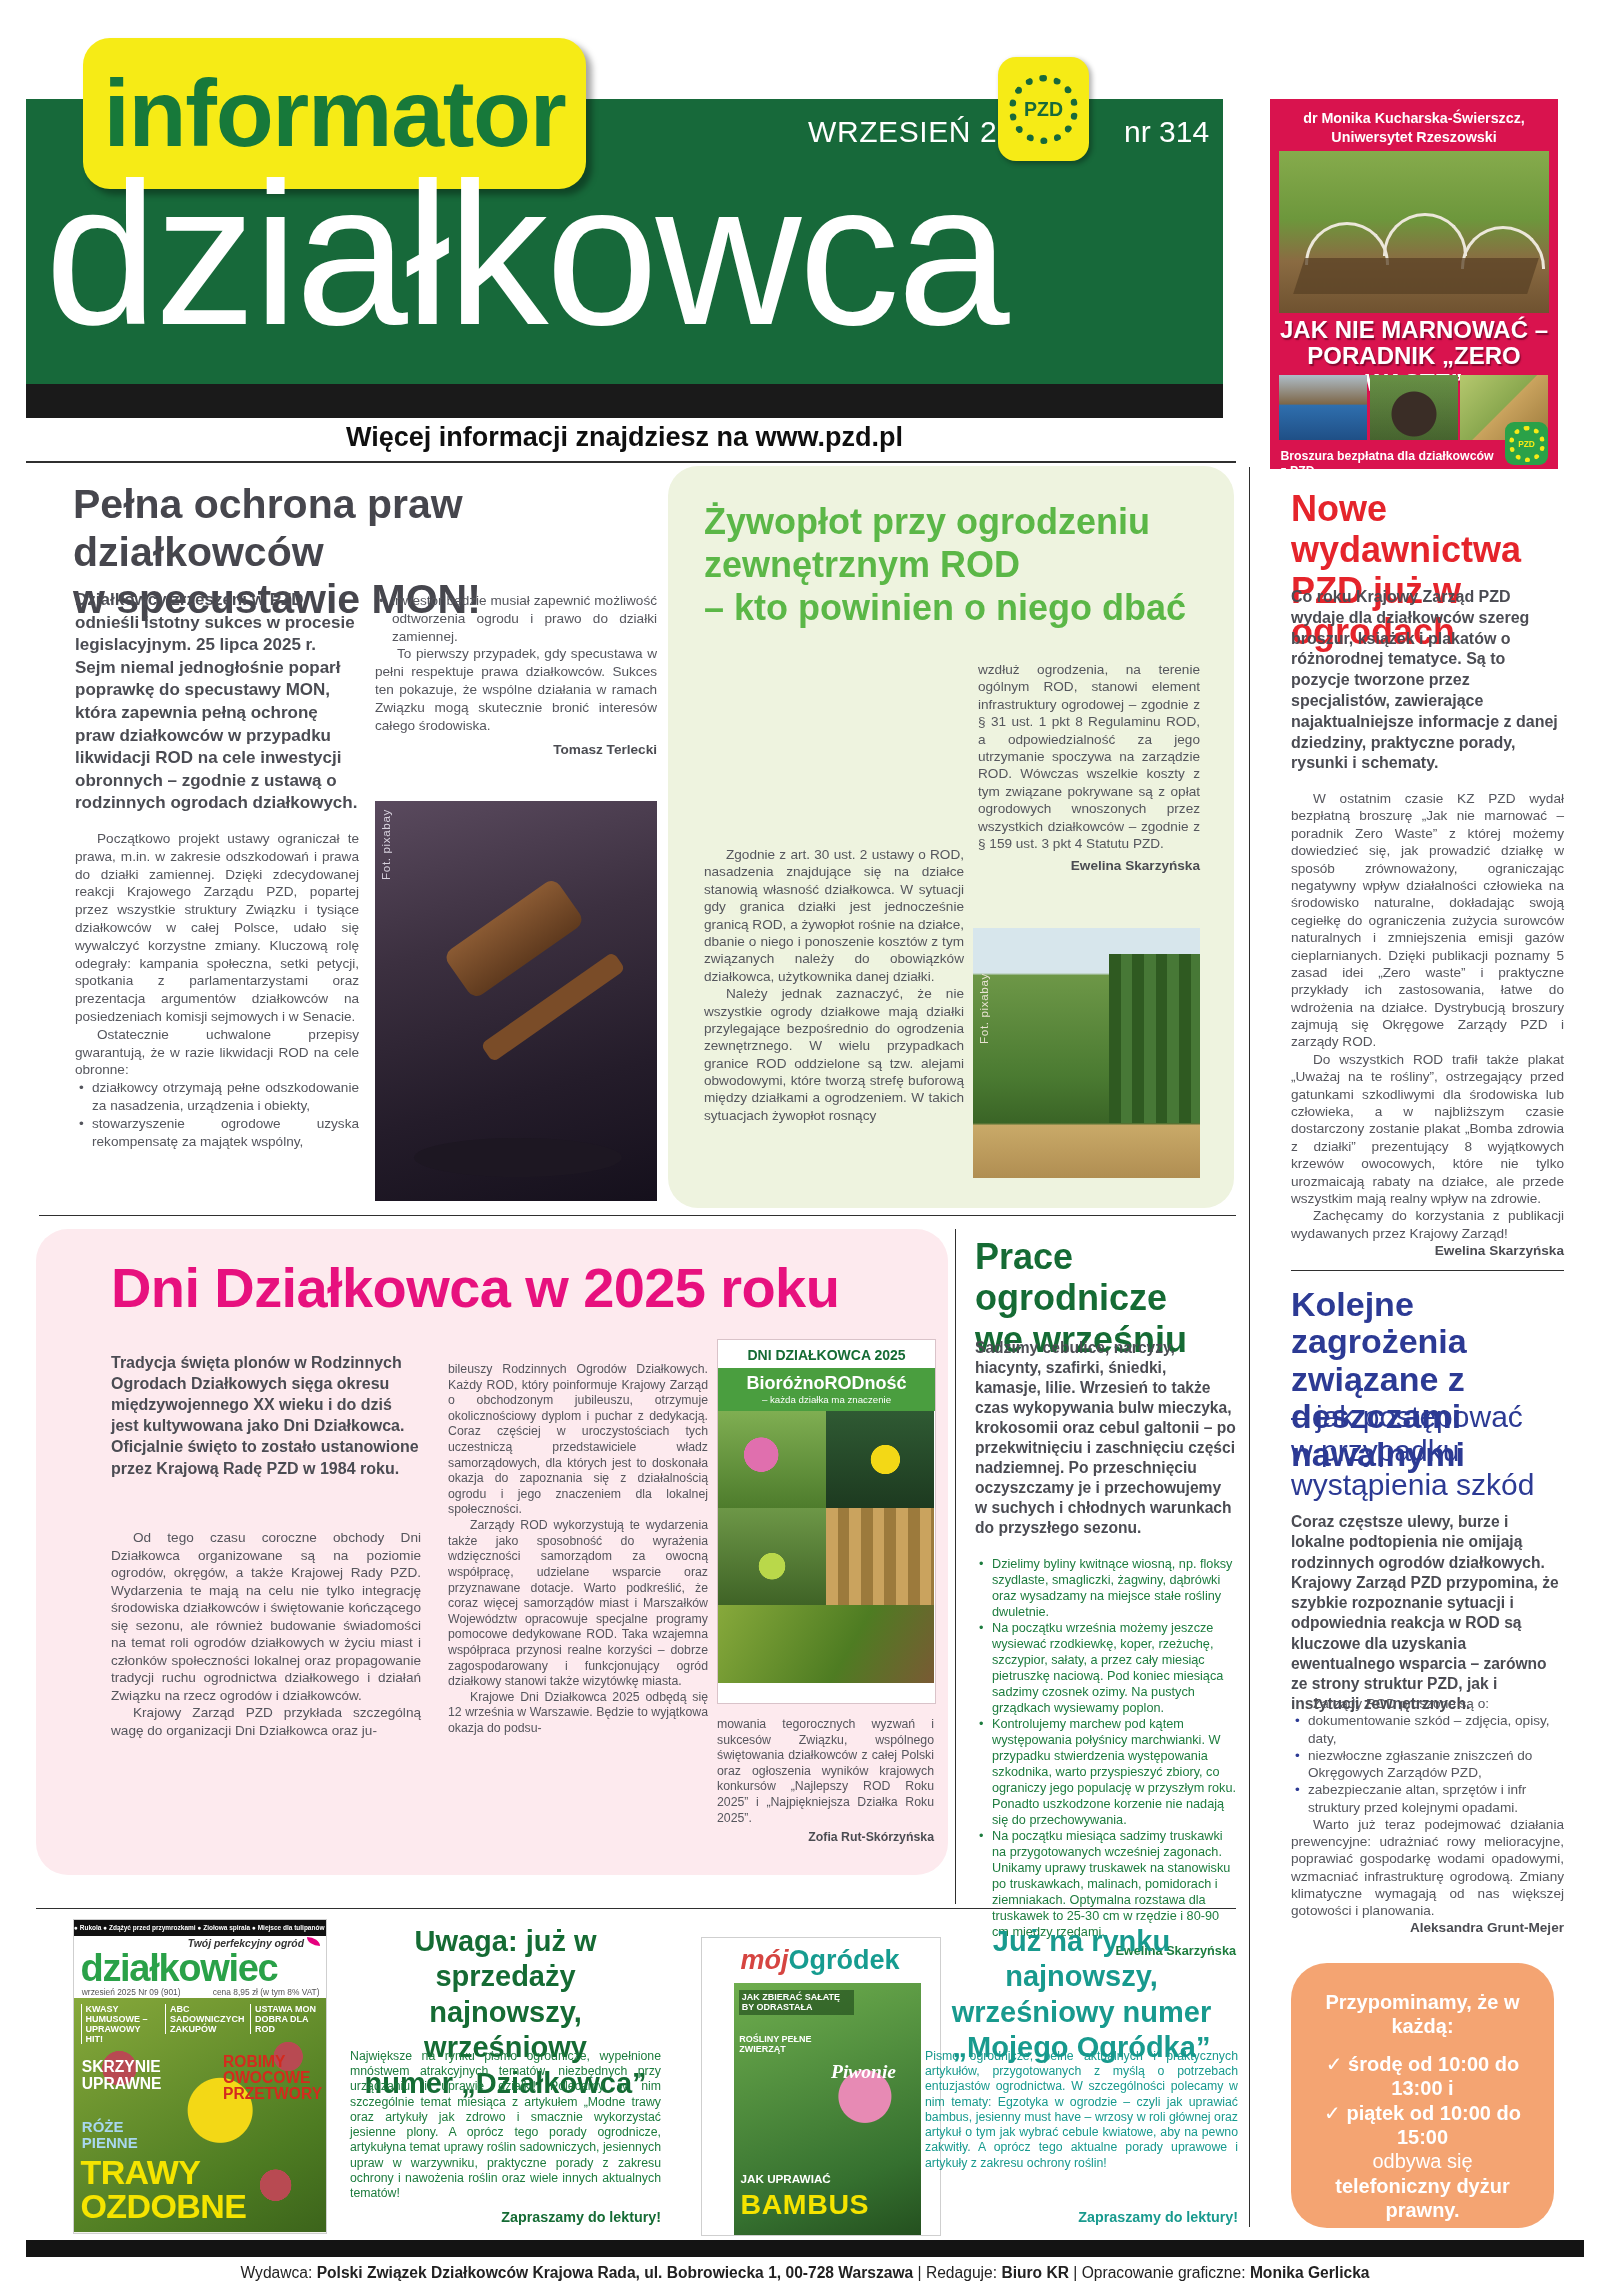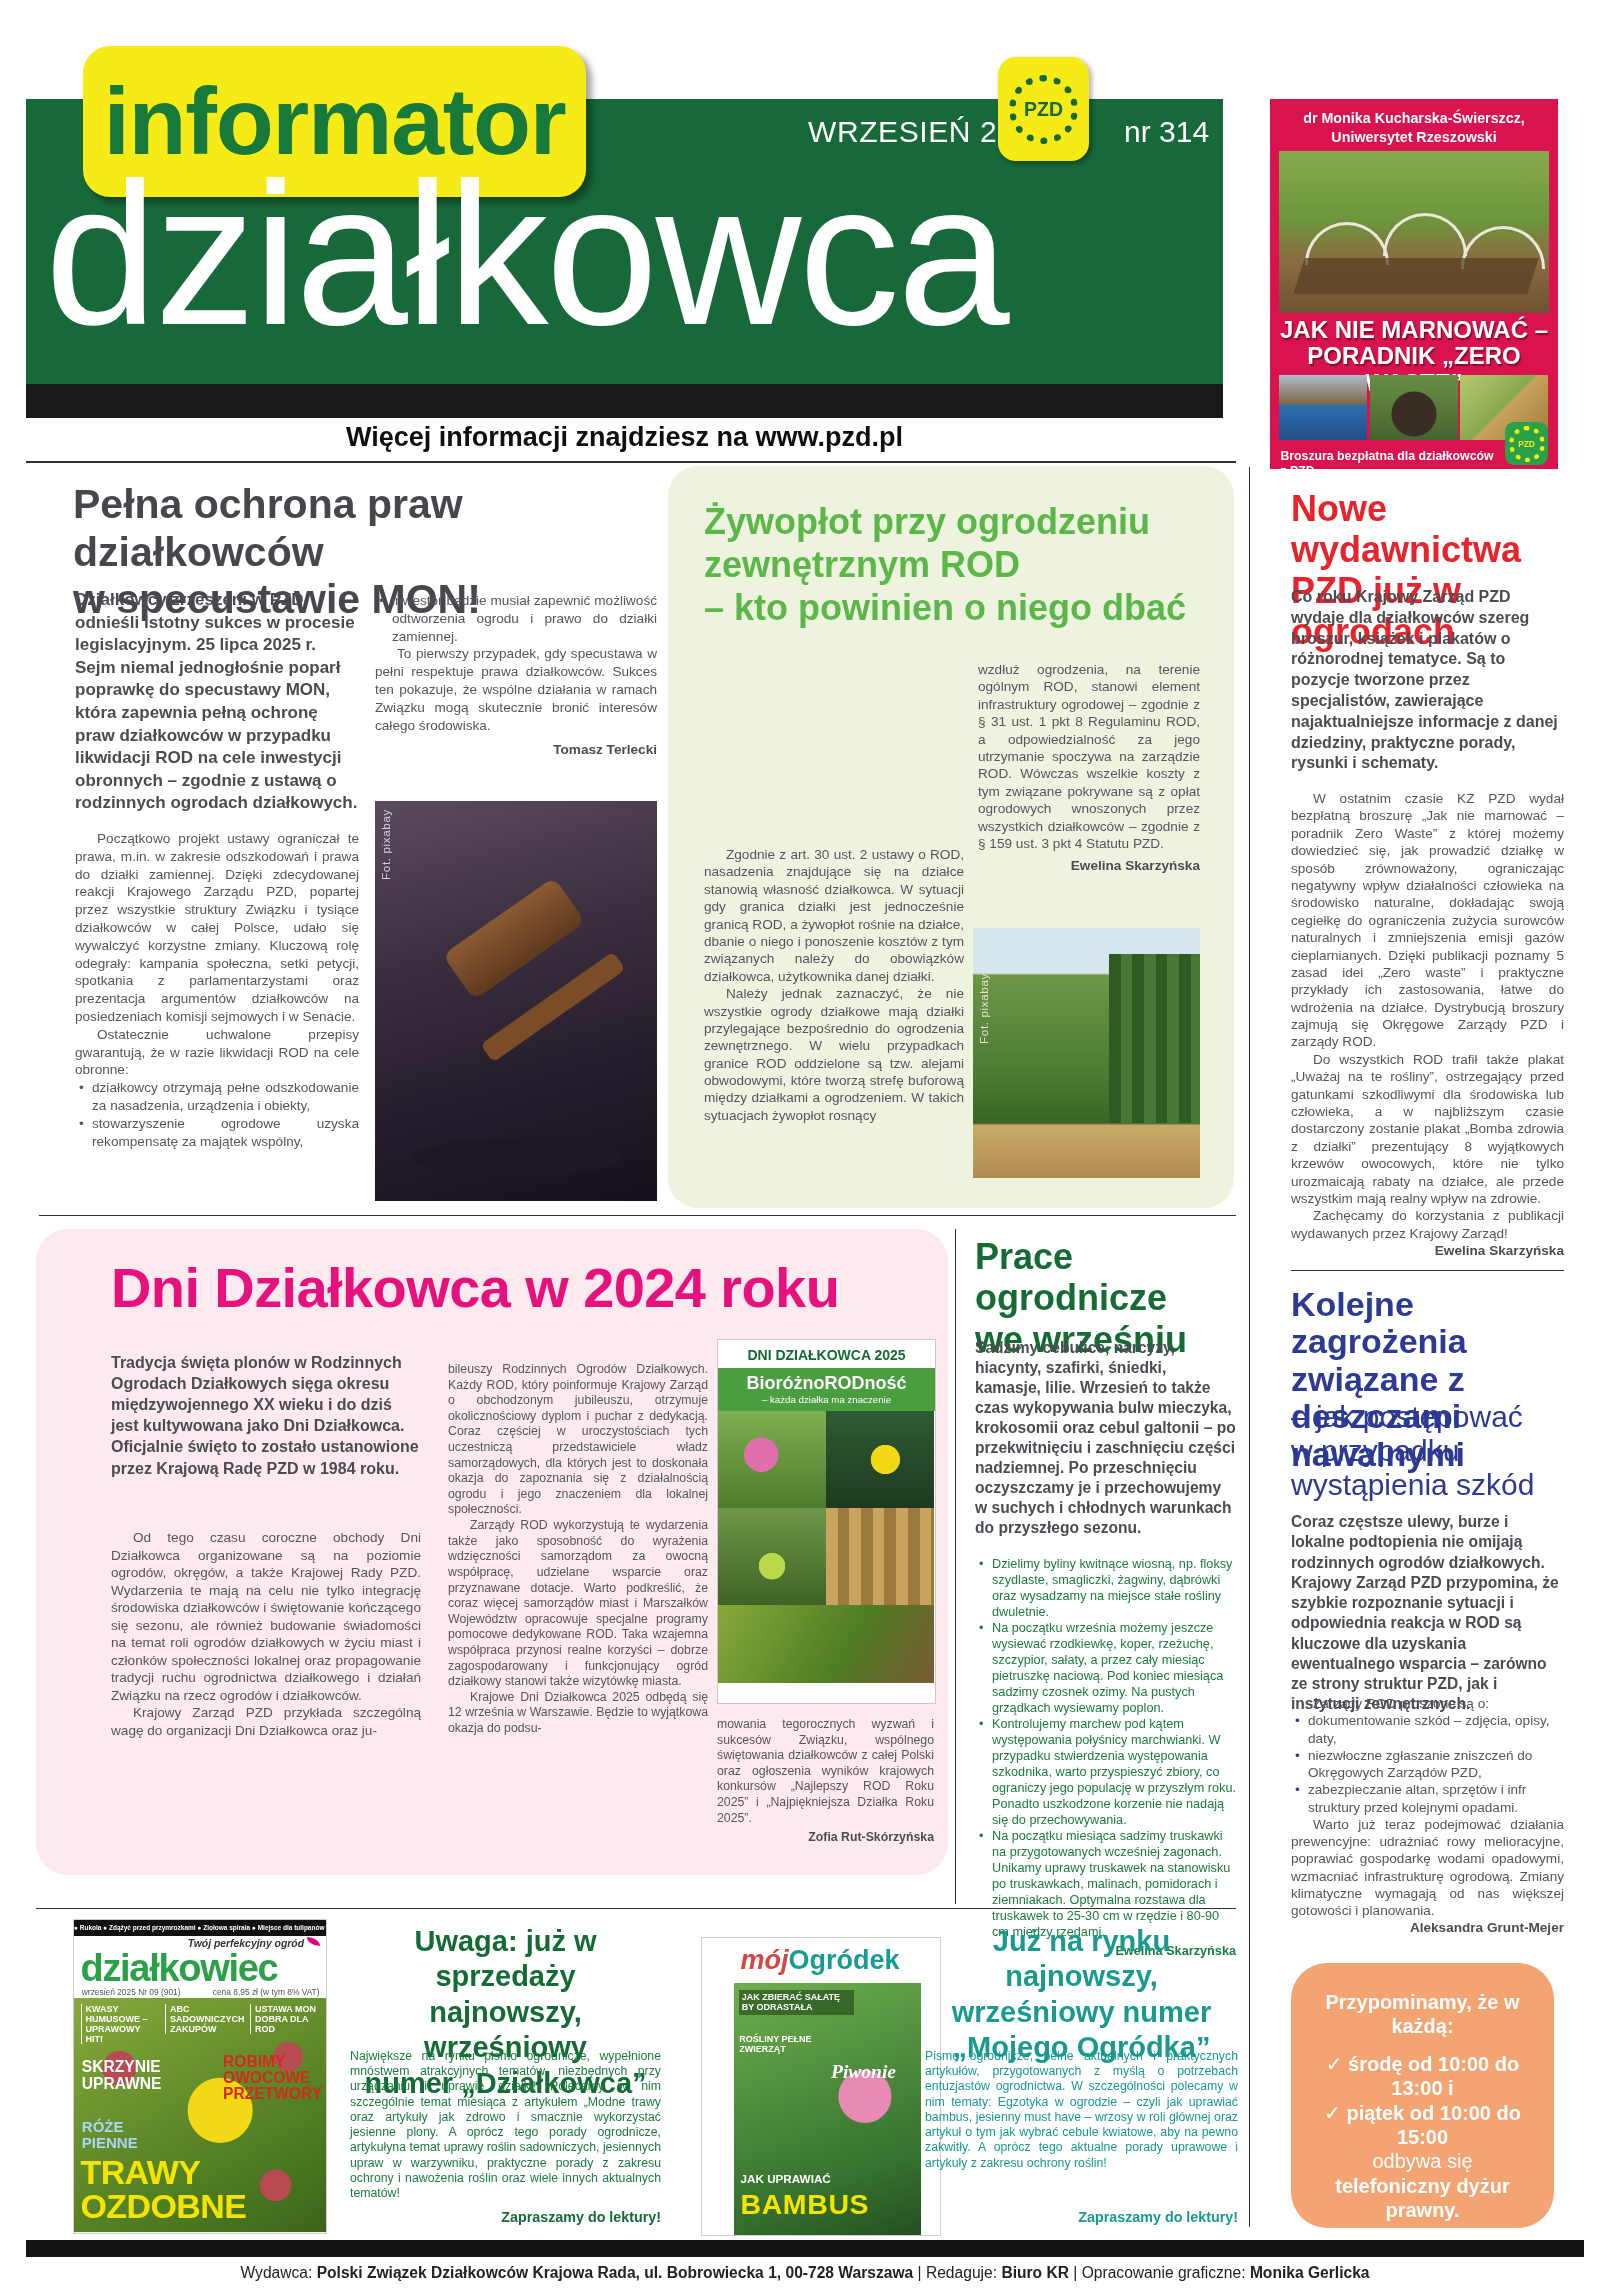--- a/index.html
+++ b/index.html
@@ -27,21 +27,21 @@
        color:#f6eb16;font-weight:bold;}
   .center{text-align:center;}
 </style>
 </head>
 <body>
 
 <div class="page">
 
   <div class="abs" style="left:26px;top:99px;width:1197px;height:285px;background:#17693a;"></div>
 
-  <div class="abs" style="left:83px;top:46px;width:503px;height:151px;background:#f6eb16;border-radius:27px;
+  <div class="abs" style="left:83px;top:38px;width:503px;height:151px;background:#f6eb16;border-radius:27px;
               box-shadow:5.2px 5.2px 6.5px rgba(0,0,0,.35);display:flex;align-items:center;justify-content:center;">
     <span style="font-size:95px;font-weight:bold;color:#17793a;letter-spacing:-1.3px;">informator</span>
   </div>
 
   <div class="abs" style="left:45px;top:148px;width:1168px;font-size:202px;line-height:1.05;color:#ffffff;letter-spacing:-2.6px;">działkowca</div>
 
   <div class="abs" style="left:808px;top:115px;font-size:30px;color:#ffffff;letter-spacing:0.6px;">WRZESIEŃ 2025</div>
 
   <div class="abs" style="left:998px;top:57px;width:91px;height:104px;background:#f6eb16;border-radius:18px;
               display:flex;align-items:center;justify-content:center;box-shadow:2.6px 2.6px 5.2px rgba(0,0,0,.3);">
@@ -185,21 +185,21 @@
       <div style="font-weight:normal;">odbywa się</div>
       <div>telefoniczny dyżur prawny.</div>
       <div style="height:13px;"></div>
 
     </div>
   </div>
 
   <div class="abs rule" style="left:39px;top:1215px;width:1197px;height:1.3px;"></div>
 
   <div class="abs" style="left:36px;top:1229px;width:912px;height:646px;background:#fdeaee;border-radius:32px;overflow:hidden;">
-    <div class="abs headline" style="left:75px;top:26px;width:830px;font-size:56px;color:#e7117e;letter-spacing:-0.6px;">Dni Działkowca w 2024 roku</div>
+    <div class="abs headline" style="left:75px;top:26px;width:830px;font-size:56px;color:#e7117e;letter-spacing:-0.6px;">Dni Działkowca w 2025 roku</div>
     <div class="abs" style="left:75px;top:123px;width:308px;font-size:16px;font-weight:bold;line-height:1.32;color:#4b4c53;">Tradycja święta plonów w Rodzinnych Ogrodach Działkowych sięga okresu międzywojennego XX wieku i do dziś jest kultywowana jako Dni Działkowca. Oficjalnie święto to zostało ustanowione przez Krajową Radę PZD w 1984 roku.</div>
     <div class="abs just" style="left:75px;top:300px;width:310px;font-size:13.6px;line-height:1.29;">
       <div class="ind">Od tego czasu coroczne obchody Dni Działkowca organizowane są na poziomie ogrodów, okręgów, a także Krajowej Rady PZD. Wydarzenia te mają na celu nie tylko integrację środowiska działkowców i świętowanie kończącego się sezonu, ale również budowanie świadomości na temat roli ogrodów działkowych w życiu miast i członków społeczności lokalnej oraz propagowanie tradycji ruchu ogrodnictwa działkowego i działań Związku na rzecz ogrodów i działkowców.</div>
       <div class="ind">Krajowy Zarząd PZD przykłada szczególną wagę do organizacji Dni Działkowca oraz ju-</div>
     </div>
     <div class="abs just" style="left:412px;top:133px;width:260px;font-size:12.3px;line-height:1.27;">
       <div>bileuszy Rodzinnych Ogrodów Działkowych. Każdy ROD, który poinformuje Krajowy Zarząd o obchodzonym jubileuszu, otrzymuje okolicznościowy dyplom i puchar z dedykacją. Coraz częściej w uroczystościach tych uczestniczą przedstawiciele władz samorządowych, dla których jest to doskonała okazja do zapoznania się z działalnością ogrodu i jego znaczeniem dla lokalnej społeczności.</div>
       <div class="ind">Zarządy ROD wykorzystują te wydarzenia także jako sposobność do wyrażenia wdzięczności samorządom za owocną współpracę, udzielane wsparcie oraz przyznawane dotacje. Warto podkreślić, że coraz więcej samorządów miast i  Marszałków Województw opracowuje specjalne programy pomocowe dedykowane ROD. Taka wzajemna współpraca przynosi realne korzyści – dobrze zagospodarowany i funkcjonujący ogród działkowy stanowi także wizytówkę miasta.</div>
       <div class="ind">Krajowe Dni Działkowca 2025 odbędą się 12 września w Warszawie. Będzie to wyjątkowa okazja do podsu-</div>
     </div>

